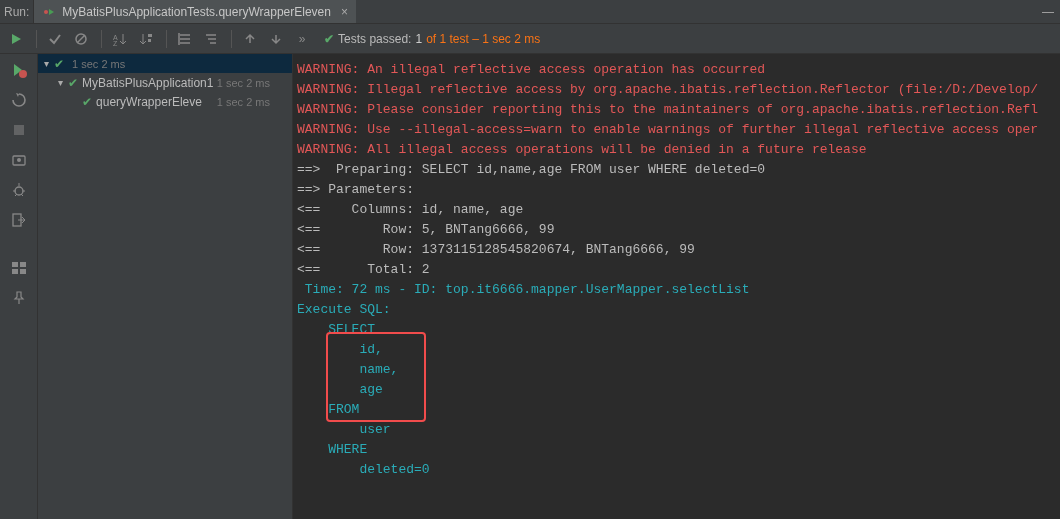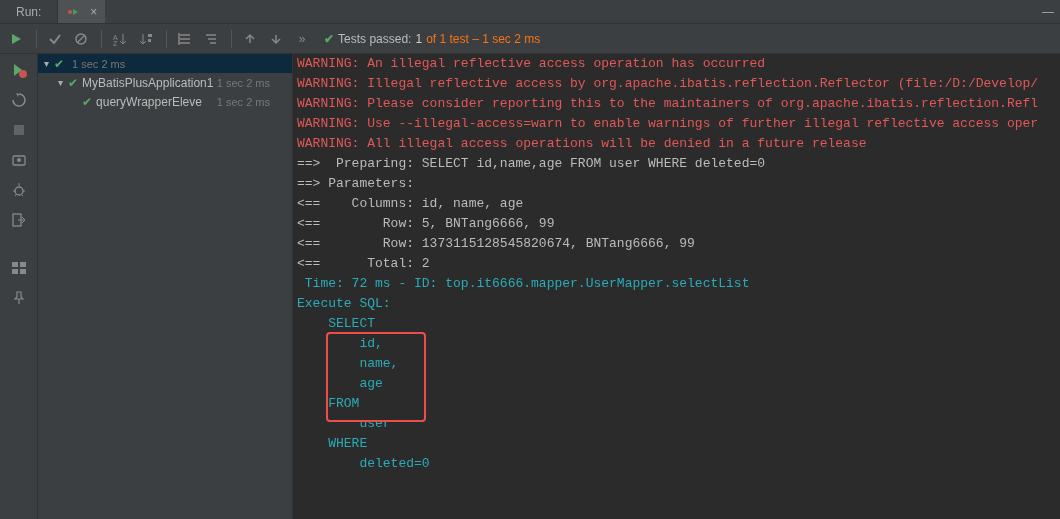--- a/index.html
+++ b/index.html
@@ -15,21 +15,21 @@
   flex-direction: column;
 }
 .top-bar {
   height: 24px;
   background: #3c3f41;
   display: flex;
   align-items: center;
   border-bottom: 1px solid #323232;
 }
 .run-label {
-  padding: 0 16px;
+  padding: 0 4px;
   color: #aaa;
   font-size: 12px;
   border-right: 1px solid #323232;
   height: 100%;
   display: flex;
   align-items: center;
 }
 .tab {
   display: flex;
   align-items: center;
@@ -126,21 +126,21 @@
 .tw-label { flex: 1; white-space: nowrap; overflow: hidden; }
 .tw-time { color: #777; margin-left: 4px; margin-right: 22px; font-size: 11px; }
 
 .console {
   flex: 1;
   background: #2b2b2b;
   font-family: Consolas, "Courier New", monospace;
   font-size: 13px;
   line-height: 20px;
   color: #bbbbbb;
-  padding: 0 4px;
+  padding: 6px 4px;
   overflow: hidden;
   white-space: pre;
 }
 .c-warn { color: #e25757; }
 .c-cyan { color: #2aacb8; }
 .c-dim { color: #bbb; }
 .red-frame {
   border: 2px solid #f14c4c;
   border-radius: 4px;
   padding: 0px 6px 0px 0px;
@@ -158,20 +158,21 @@
 
 <div class="top-bar">
   <div class="run-label">Run:</div>
   <div class="tab">
     <span class="icon-test">
       <svg width="12" height="12" viewBox="0 0 12 12">
           <circle cx="3" cy="6" r="2" fill="#c75450"></circle>
           <path d="M6 3 L11 6 L6 9 Z" fill="#499c54"></path>
         </svg>
     </span>
+    <span class="tab-title">MyBatisPlusApplicationTests.queryWrapperEleven</span>
     <span class="tab-close">×</span>
   </div>
   <div class="spacer"></div>
   <div class="win-min">—</div>
 </div>
 
 <div class="toolbar">
   <div class="tool-btn run-icon">
     <svg width="12" height="12" viewBox="0 0 12 12">
         <path d="M2 1 L11 6 L2 11 Z"></path>

